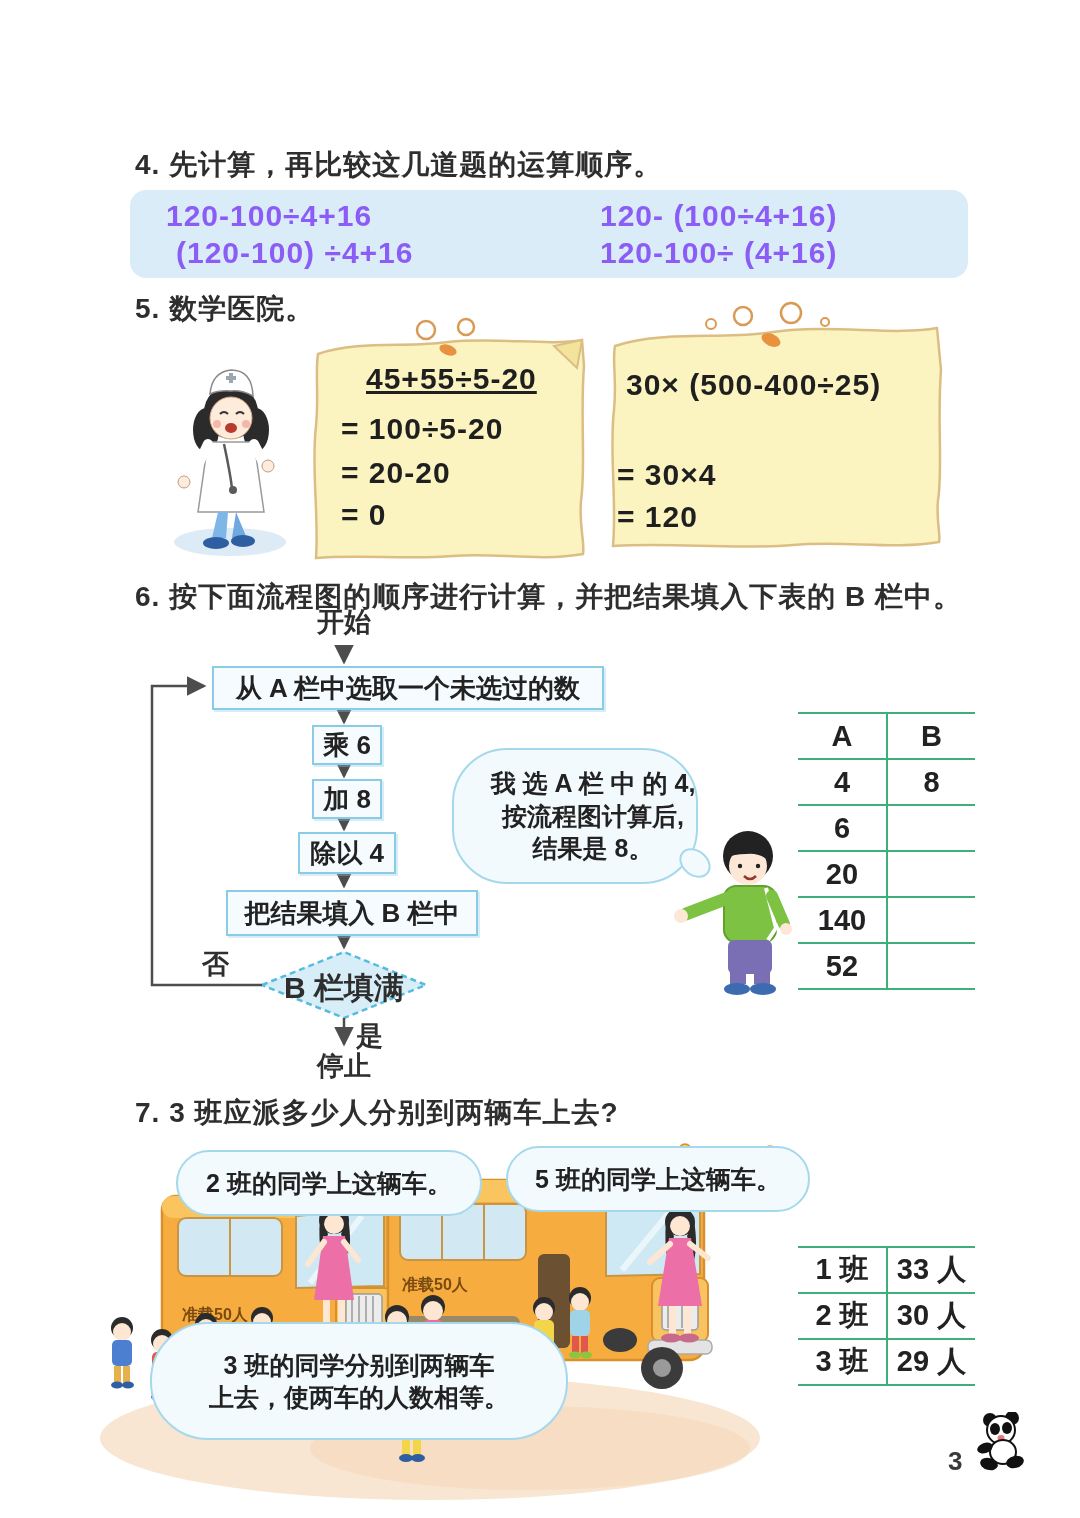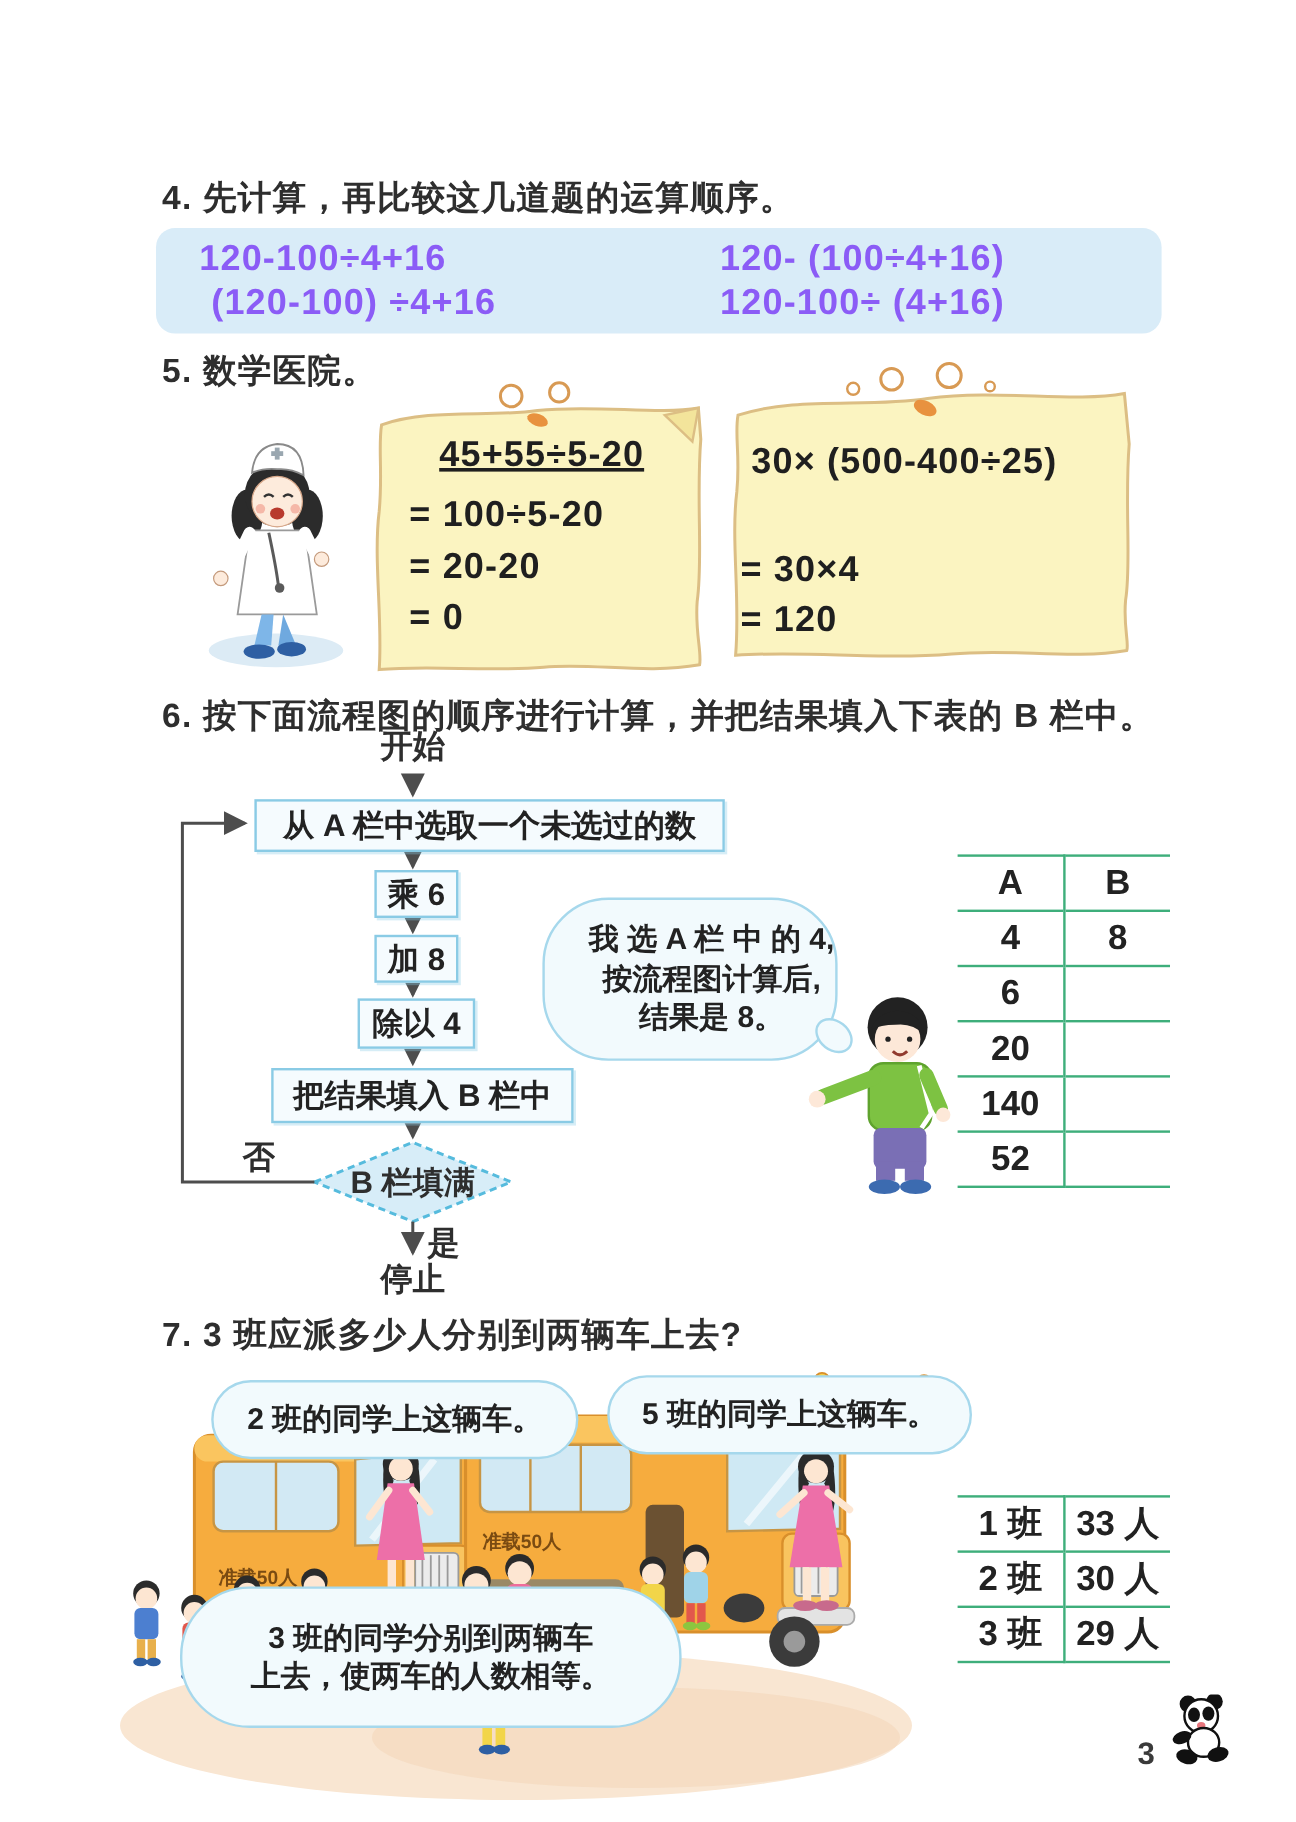--- a/index.html
+++ b/index.html
@@ -118,21 +118,21 @@
     <line x1="204" y1="408" x2="204" y2="434" stroke="#4d4d4d" stroke-width="2.5" marker-end="url(#arr)"></line>
     <polyline points="122,375 12,375 12,76 64,76" fill="none" stroke="#4d4d4d" stroke-width="2.5" marker-end="url(#arr)"></polyline>
   </svg>
 
   <div class="flabel" style="left:302px;top:604px;width:84px;text-align:center;">开始</div>
   <div class="fbox" style="left:212px;top:666px;width:388px;height:40px;">从 A 栏中选取一个未选过的数</div>
   <div class="fbox" style="left:312px;top:725px;width:66px;height:36px;">乘 6</div>
   <div class="fbox" style="left:312px;top:779px;width:66px;height:36px;">加 8</div>
   <div class="fbox" style="left:298px;top:832px;width:94px;height:38px;">除以 4</div>
   <div class="fbox" style="left:226px;top:890px;width:248px;height:42px;">把结果填入 B 栏中</div>
-  <div class="flabel" style="left:264px;top:968px;width:160px;text-align:center;font-size:26px;">B 栏填满</div>
+  <div class="flabel" style="left:264px;top:968px;width:160px;text-align:center;font-size:30px;">B 栏填满</div>
   <div class="flabel" style="left:202px;top:946px;">否</div>
   <div class="flabel" style="left:356px;top:1018px;">是</div>
   <div class="flabel" style="left:302px;top:1048px;width:84px;text-align:center;">停止</div>
 
   <div class="cloud" id="bubble-flow" style="left:452px;top:748px;width:246px;height:136px;border-radius:55px;align-items:center;padding-left:36px;box-sizing:border-box;">
     <div class="ln">我 选 A 栏 中 的 4,</div>
     <div class="ln">按流程图计算后,</div>
     <div class="ln">结果是 8。</div>
   </div>
 

